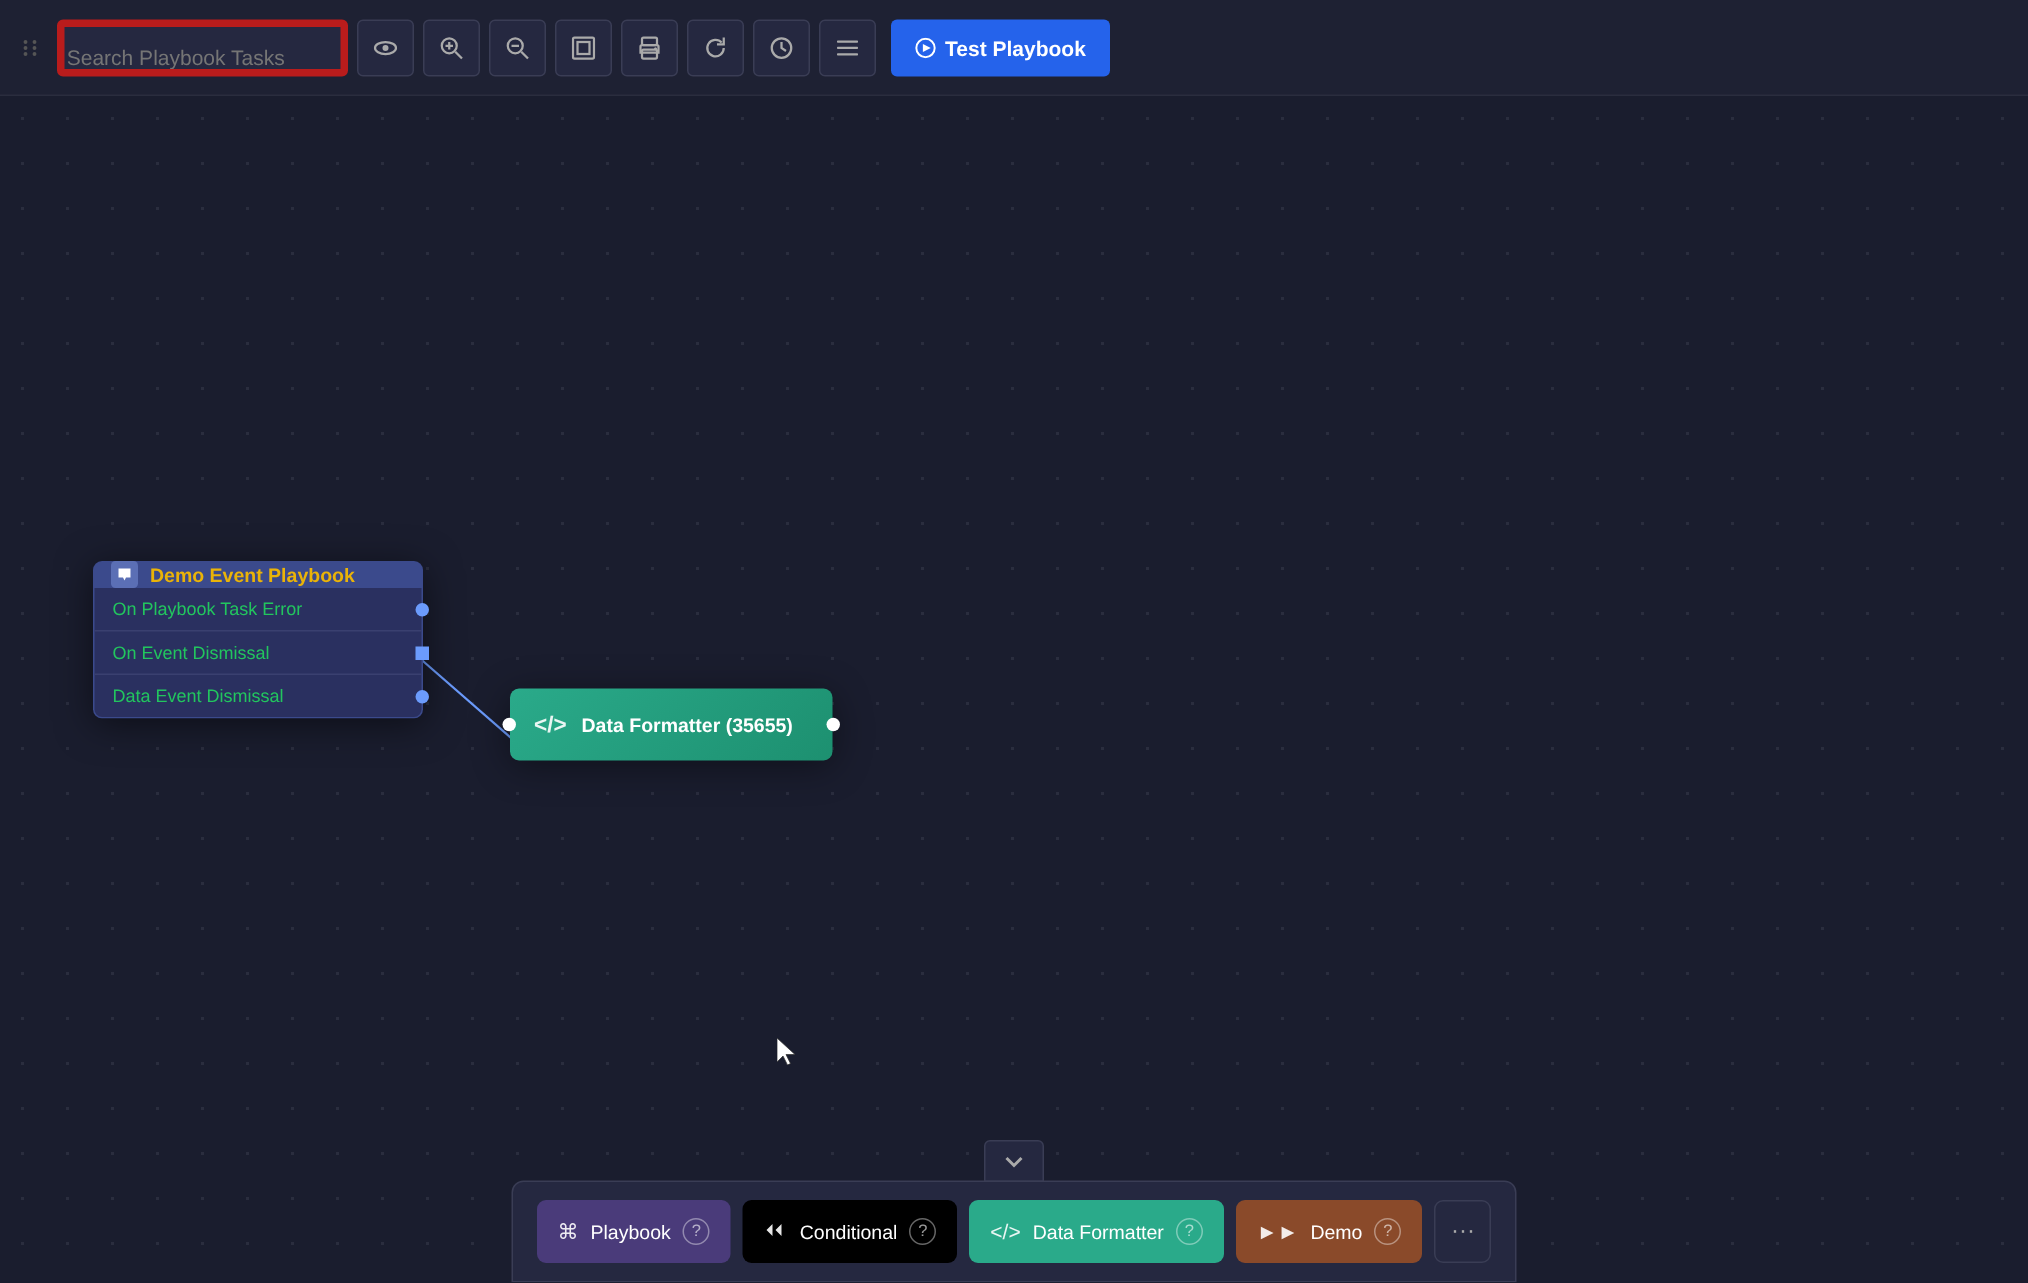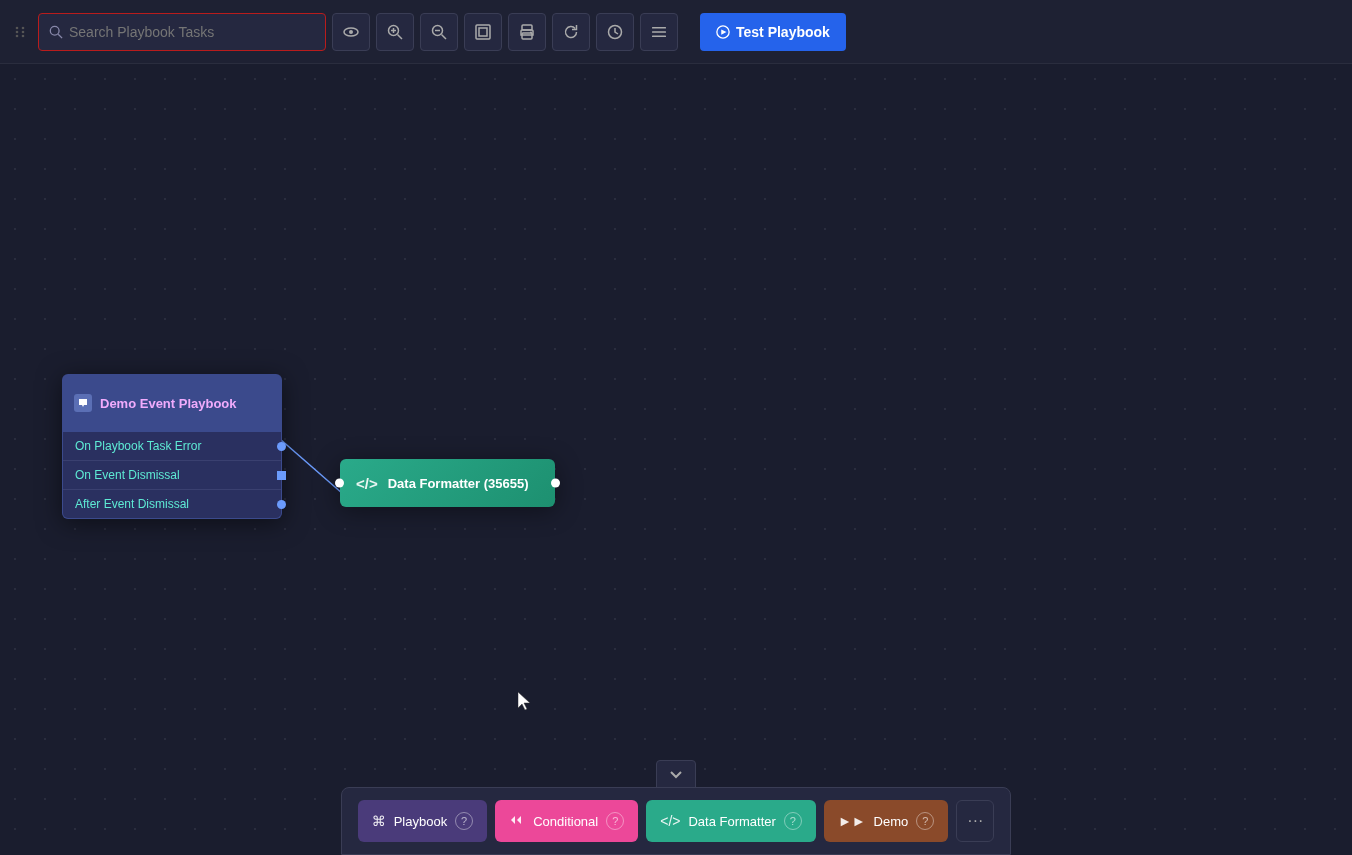--- a/index.html
+++ b/index.html
@@ -29,26 +29,27 @@
       justify-content: center;
       color: #555;
       margin-right: 4px;
       cursor: grab;
     }
     .toolbar-drag-handle svg { width: 16px; height: 16px; }
     .search-container {
       display: flex;
       align-items: center;
       background: #252840;
-      border: 1px solid #b91c1c;
+      border: 5px solid #b91c1c;
       border-radius: 4px;
       padding: 6px 10px;
-      width: 288px;
+      width: 194px;
       height: 38px;
       gap: 6px;
+      flex-direction: column;
     }
     .search-input {
       background: transparent;
       border: none;
       outline: none;
       color: #8888aa;
       font-size: 14px;
       flex: 1;
     }
     .search-icon { color: #8888aa; }
@@ -74,21 +75,21 @@
       gap: 6px;
       background: #2563eb;
       border: none;
       border-radius: 4px;
       padding: 8px 16px;
       color: #fff;
       font-size: 14px;
       font-weight: 600;
       cursor: pointer;
       height: 38px;
-      margin-left: 16px;
+      margin-left: 4px;
       justify-content: center;
     }
 
     
     .canvas {
       position: relative;
       width: 100%;
       height: calc(855px - 64px);
       background: #1a1d2e;
       background-image:
@@ -103,27 +104,27 @@
       left: 62px;
       top: 310px;
       width: 220px;
       border-radius: 6px;
       overflow: visible;
       filter: drop-shadow(0 4px 12px rgba(0,0,0,0.5));
     }
     .node-demo-event-header {
       background: #3b4a8c;
       border-radius: 6px 6px 0 0;
-      padding: 20px 12px;
+      padding: 0 12px;
       display: flex;
       align-items: center;
       gap: 8px;
       font-size: 13px;
       font-weight: 600;
-      color: #f0abfc;
+      color: #eab308;
     }
     .node-demo-event-header-icon {
       width: 18px;
       height: 18px;
       background: #5b6fb5;
       border-radius: 3px;
       display: flex;
       align-items: center;
       justify-content: center;
       font-size: 10px;
@@ -134,21 +135,21 @@
       border-radius: 0 0 6px 6px;
       border: 1px solid #3b4a8c;
       border-top: none;
     }
     .node-event-row {
       display: flex;
       align-items: center;
       justify-content: space-between;
       padding: 7px 12px;
       font-size: 12px;
-      color: #5eead4;
+      color: #22c55e;
       border-bottom: 1px solid #3a4070;
       position: relative;
     }
     .node-event-row:last-child { border-bottom: none; }
     .node-event-dot {
       width: 9px;
       height: 9px;
       border-radius: 50%;
       background: #6b9bfc;
       flex-shrink: 0;
@@ -257,21 +258,21 @@
       border-radius: 6px;
       padding: 8px 14px;
       font-size: 13px;
       font-weight: 500;
       cursor: pointer;
       height: 42px;
       border: none;
       color: #fff;
     }
     .task-type-btn.command { background: #4a3b7a; }
-    .task-type-btn.conditional { background: #ec4899; }
+    .task-type-btn.conditional { background: #000000; }
     .task-type-btn.data-formatter { background: #2aaa8a; }
     .task-type-btn.stage { background: #8a4a2a; }
     .task-type-btn .type-icon {
       font-size: 14px;
       opacity: 0.9;
     }
     .task-type-btn .help-icon {
       display: flex;
       align-items: center;
       justify-content: center;
@@ -418,21 +419,21 @@
     <div class="node-demo-event-body">
       <div class="node-event-row">
         <span>On Playbook Task Error</span>
         <div class="node-event-dot"></div>
       </div>
       <div class="node-event-row">
         <span>On Event Dismissal</span>
         <div class="node-event-square"></div>
       </div>
       <div class="node-event-row">
-        <span>After Event Dismissal</span>
+        <span>Data Event Dismissal</span>
         <div class="node-event-dot"></div>
       </div>
     </div>
   </div>
 
   <div class="node-formatter">
     <div class="node-formatter-dot-left"></div>
     <span class="node-formatter-icon">&lt;/&gt;</span>
     <span>Data Formatter (35655)</span>
     <div class="node-formatter-dot-right"></div>

